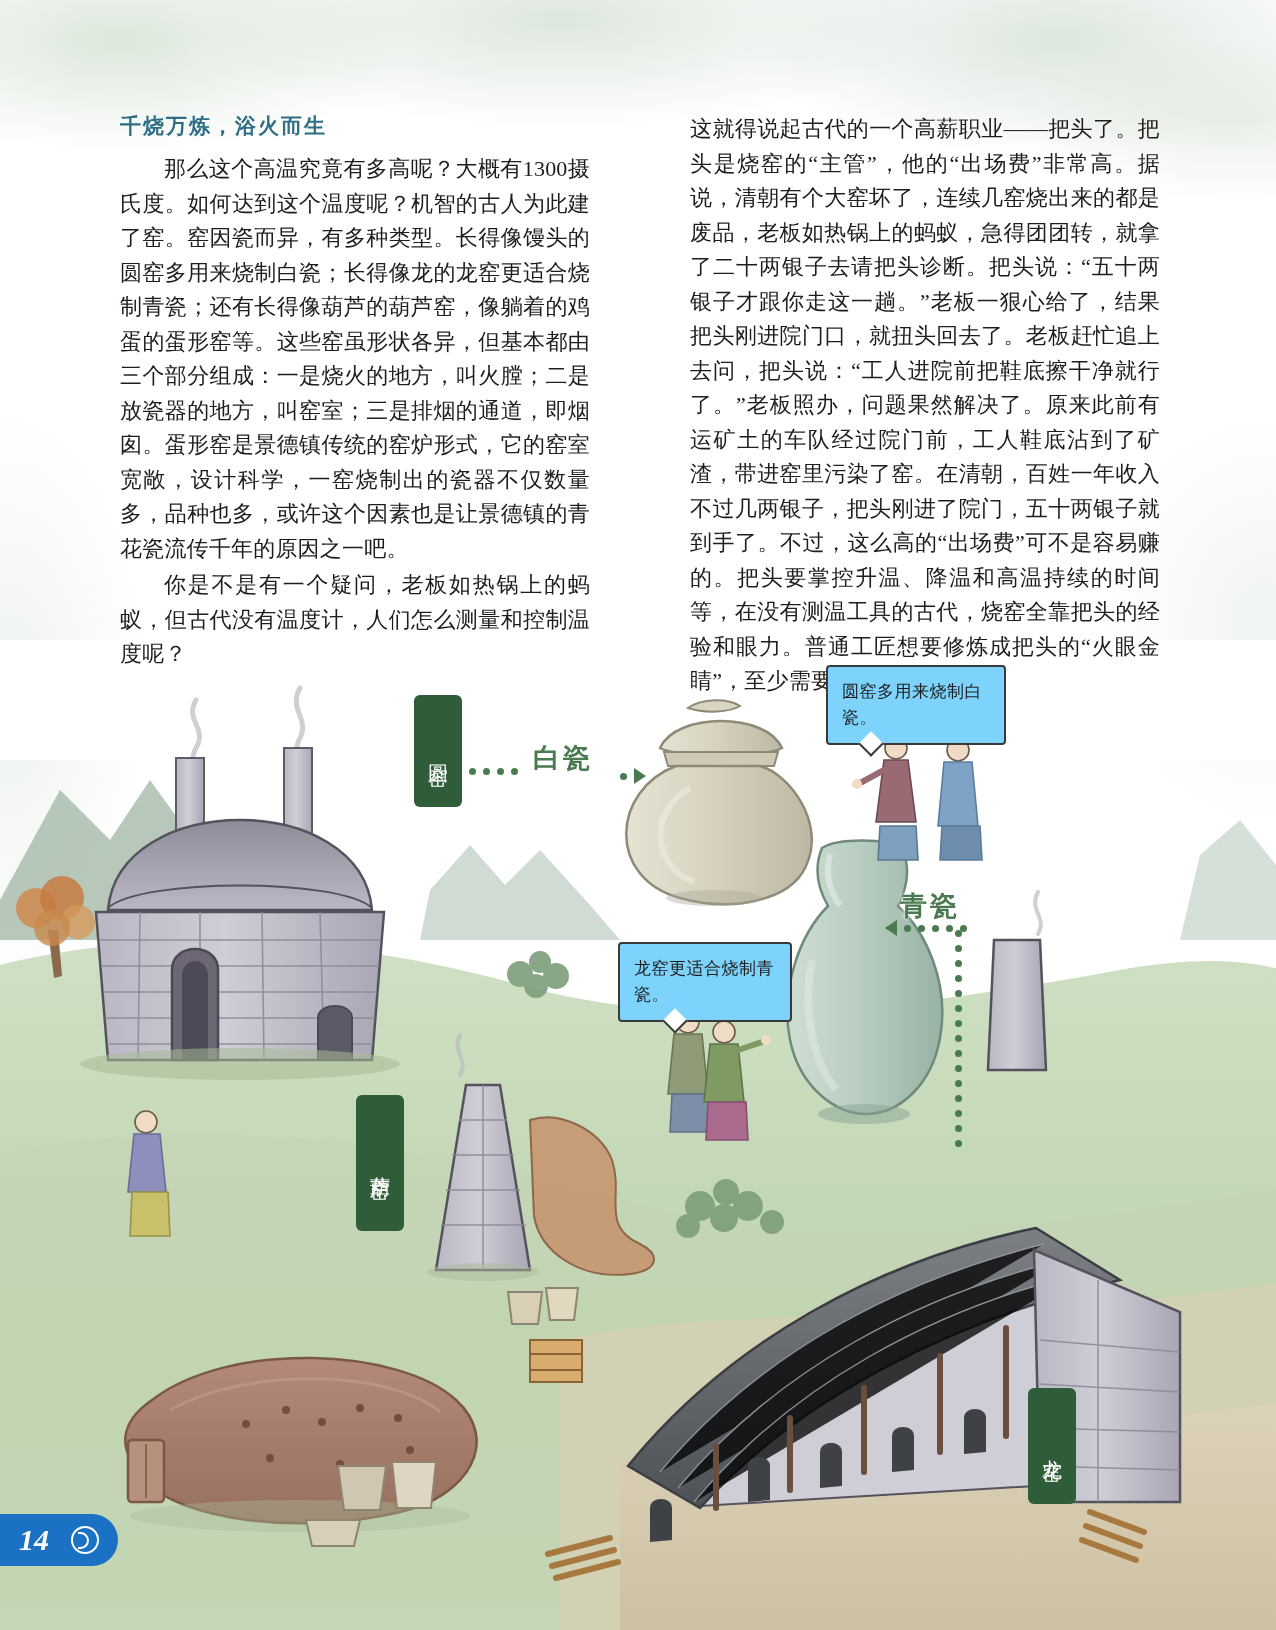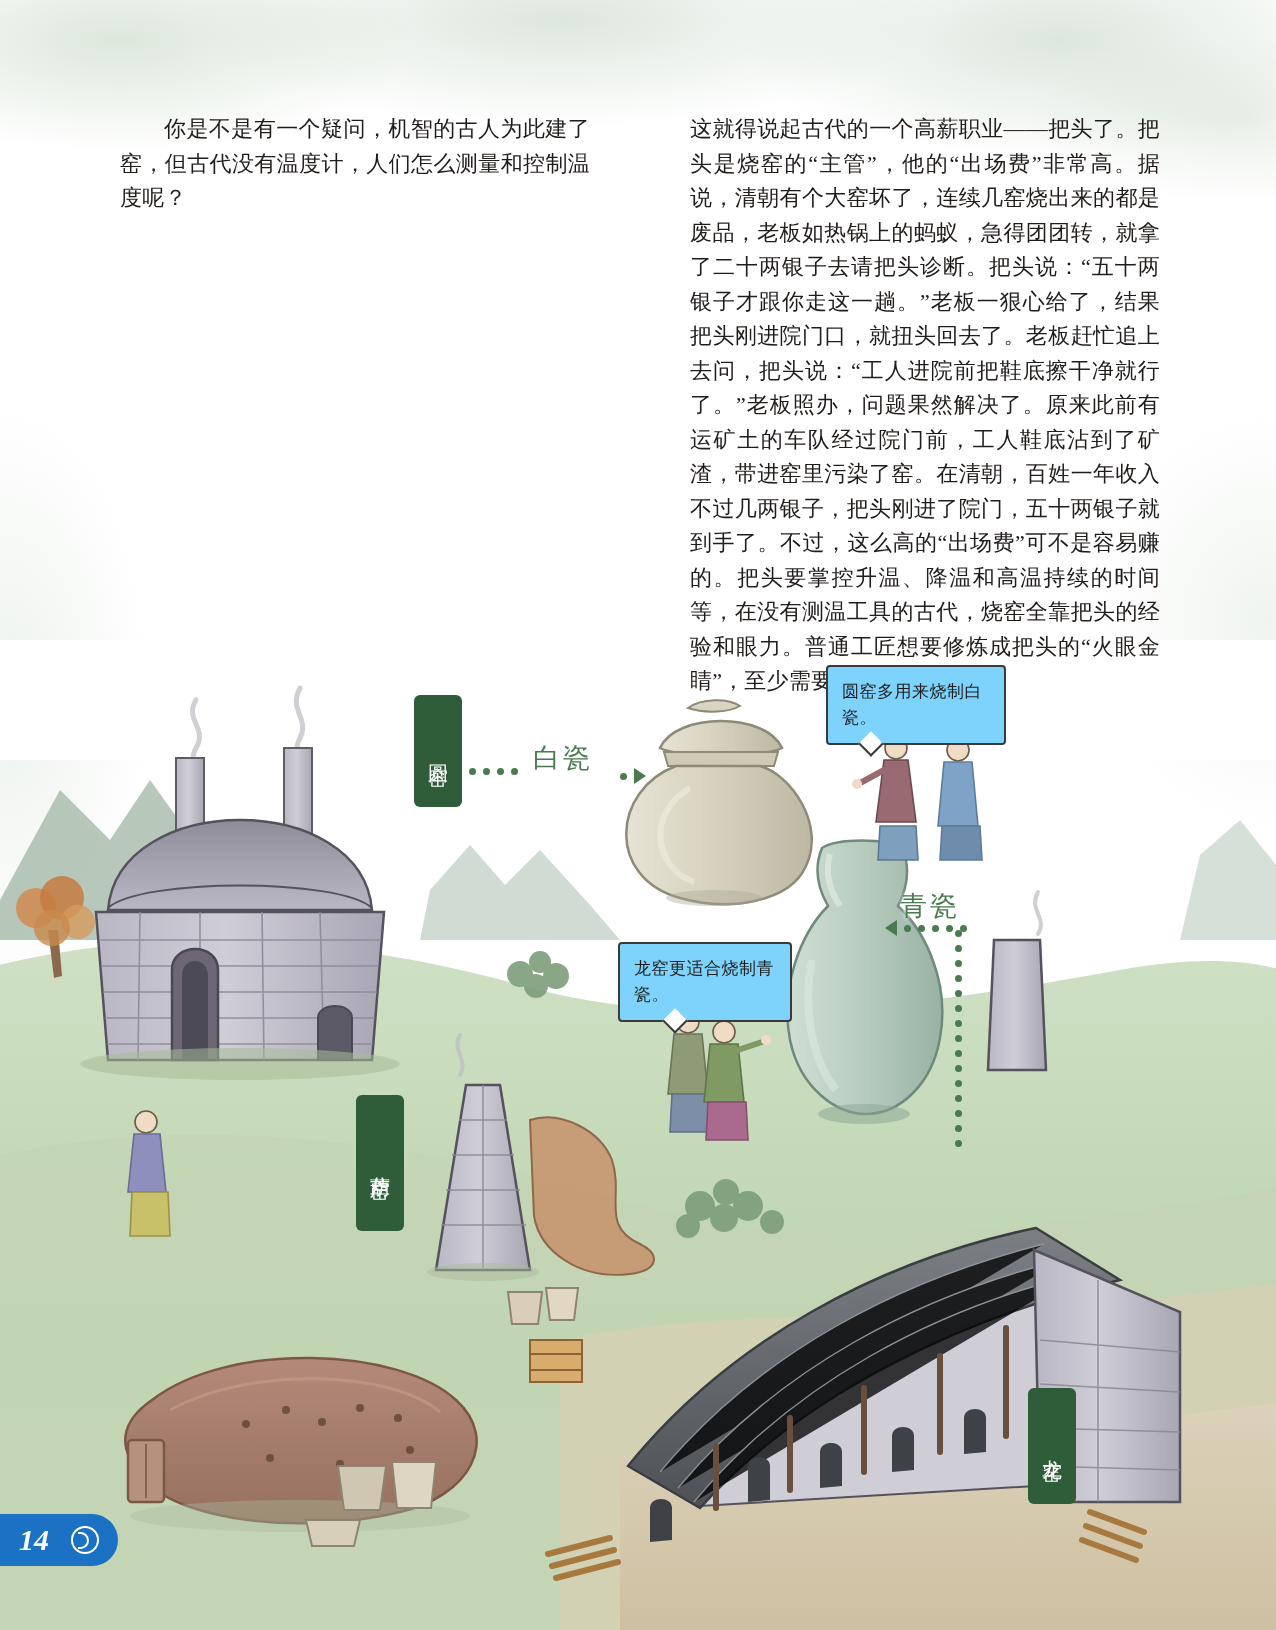--- a/index.html
+++ b/index.html
@@ -95,21 +95,21 @@
     z-index: 14;
   }
   #chip-yuan { left: 414px; top: 695px; width: 36px; height: 92px; }
   #chip-hulu { left: 356px; top: 1095px; width: 36px; height: 116px; }
   #chip-long { left: 1028px; top: 1388px; width: 36px; height: 96px; }
 
   .kiln-product {
     position: absolute;
     color: #4a7a4f;
     font-family: "Liberation Sans", sans-serif;
-    font-weight: normal;
+    font-weight: bold;
     font-size: 27px;
     letter-spacing: 3px;
     z-index: 14;
     text-shadow: 0 0 3px #fff, 0 0 6px #fff;
   }
   #lbl-baici { left: 533px; top: 740px; }
   #lbl-qingci { left: 900px; top: 888px; }
 
   
   .dots {
@@ -210,21 +210,23 @@
     border-radius: 0 9px 9px 0;
   }
 </style>
 </head>
 <body>
 
 <div class="page-bg"></div>
 
 <div class="text-area">
   <div class="col left">
-    <p class="body">你是不是有一个疑问，机智的古人为此建了窑，但古代没有温度计，人们怎么测量和控制温度呢？</p>
+    <h1 class="section-title">千烧万炼，浴火而生</h1>
+    <p class="body">那么这个高温究竟有多高呢？大概有1300摄氏度。如何达到这个温度呢？机智的古人为此建了窑。窑因瓷而异，有多种类型。长得像馒头的圆窑多用来烧制白瓷；长得像龙的龙窑更适合烧制青瓷；还有长得像葫芦的葫芦窑，像躺着的鸡蛋的蛋形窑等。这些窑虽形状各异，但基本都由三个部分组成：一是烧火的地方，叫火膛；二是放瓷器的地方，叫窑室；三是排烟的通道，即烟囱。蛋形窑是景德镇传统的窑炉形式，它的窑室宽敞，设计科学，一窑烧制出的瓷器不仅数量多，品种也多，或许这个因素也是让景德镇的青花瓷流传千年的原因之一吧。</p>
+    <p class="body">你是不是有一个疑问，老板如热锅上的蚂蚁，但古代没有温度计，人们怎么测量和控制温度呢？</p>
   </div>
   <div class="col right">
     <p class="body">这就得说起古代的一个高薪职业——把头了。把头是烧窑的“主管”，他的“出场费”非常高。据说，清朝有个大窑坏了，连续几窑烧出来的都是废品，老板如热锅上的蚂蚁，急得团团转，就拿了二十两银子去请把头诊断。把头说：“五十两银子才跟你走这一趟。”老板一狠心给了，结果把头刚进院门口，就扭头回去了。老板赶忙追上去问，把头说：“工人进院前把鞋底擦干净就行了。”老板照办，问题果然解决了。原来此前有运矿土的车队经过院门前，工人鞋底沾到了矿渣，带进窑里污染了窑。在清朝，百姓一年收入不过几两银子，把头刚进了院门，五十两银子就到手了。不过，这么高的“出场费”可不是容易赚的。把头要掌控升温、降温和高温持续的时间等，在没有测温工具的古代，烧窑全靠把头的经验和眼力。普通工匠想要修炼成把头的“火眼金睛”，至少需要二十年的积累！</p>
   </div>
   <div style="clear:both"></div>
 </div>
 
 <div class="illus">
 <svg width="1276" height="990" viewBox="0 0 1276 990" xmlns="http://www.w3.org/2000/svg">
   <defs>

